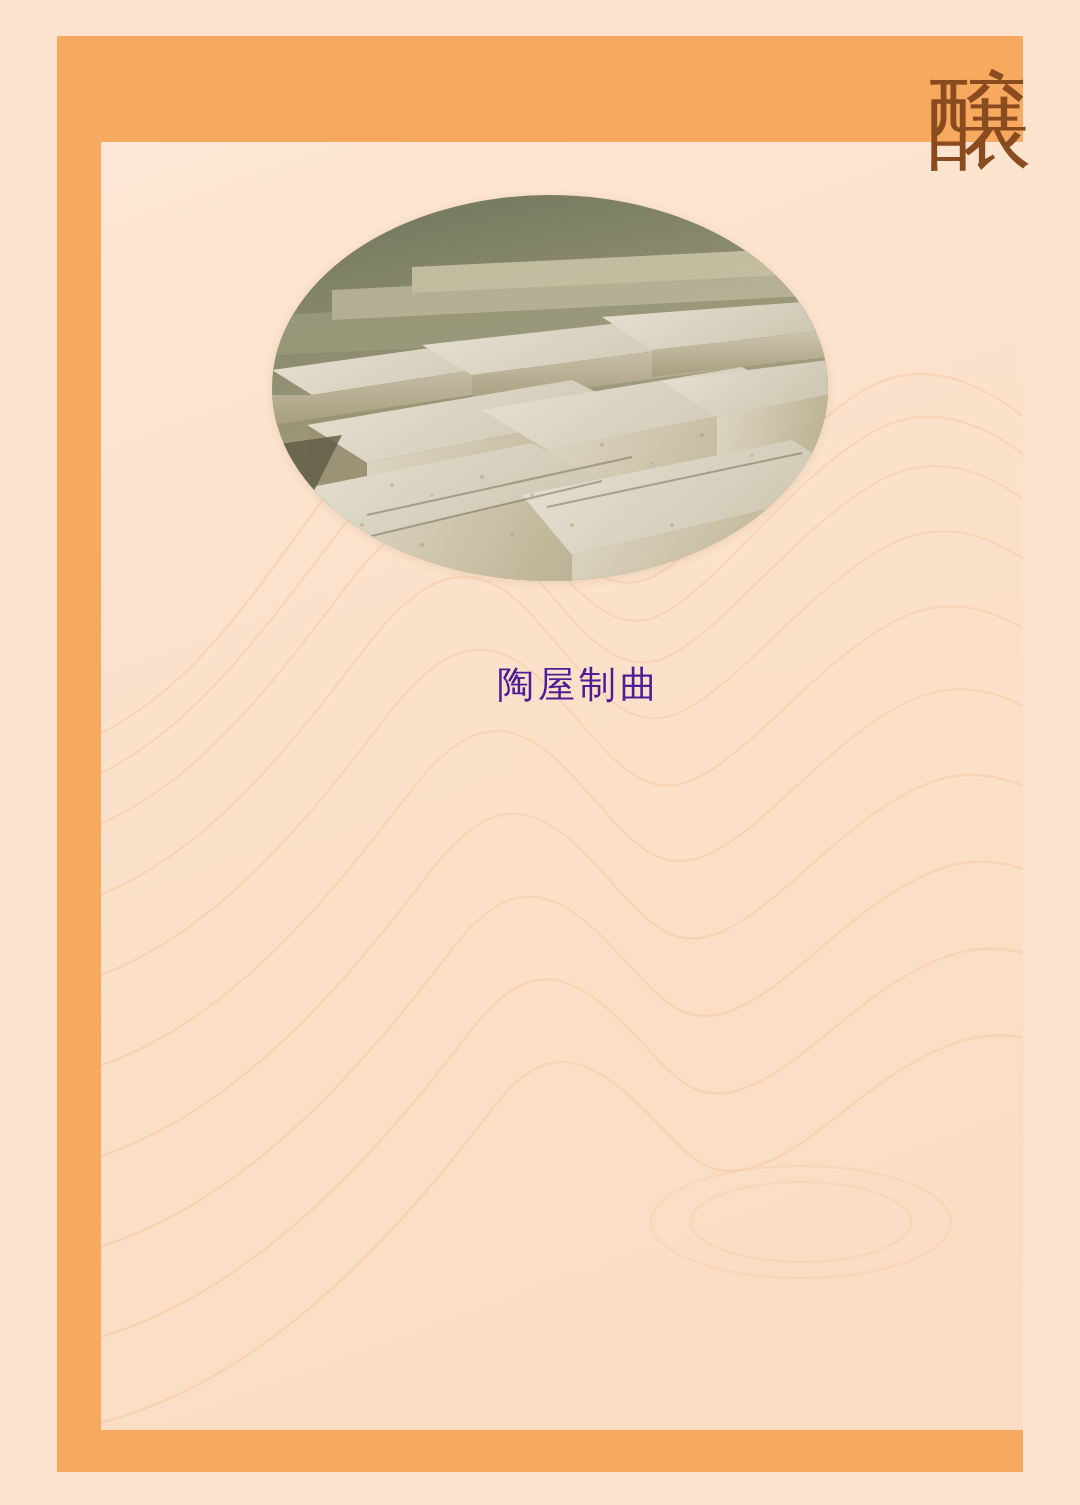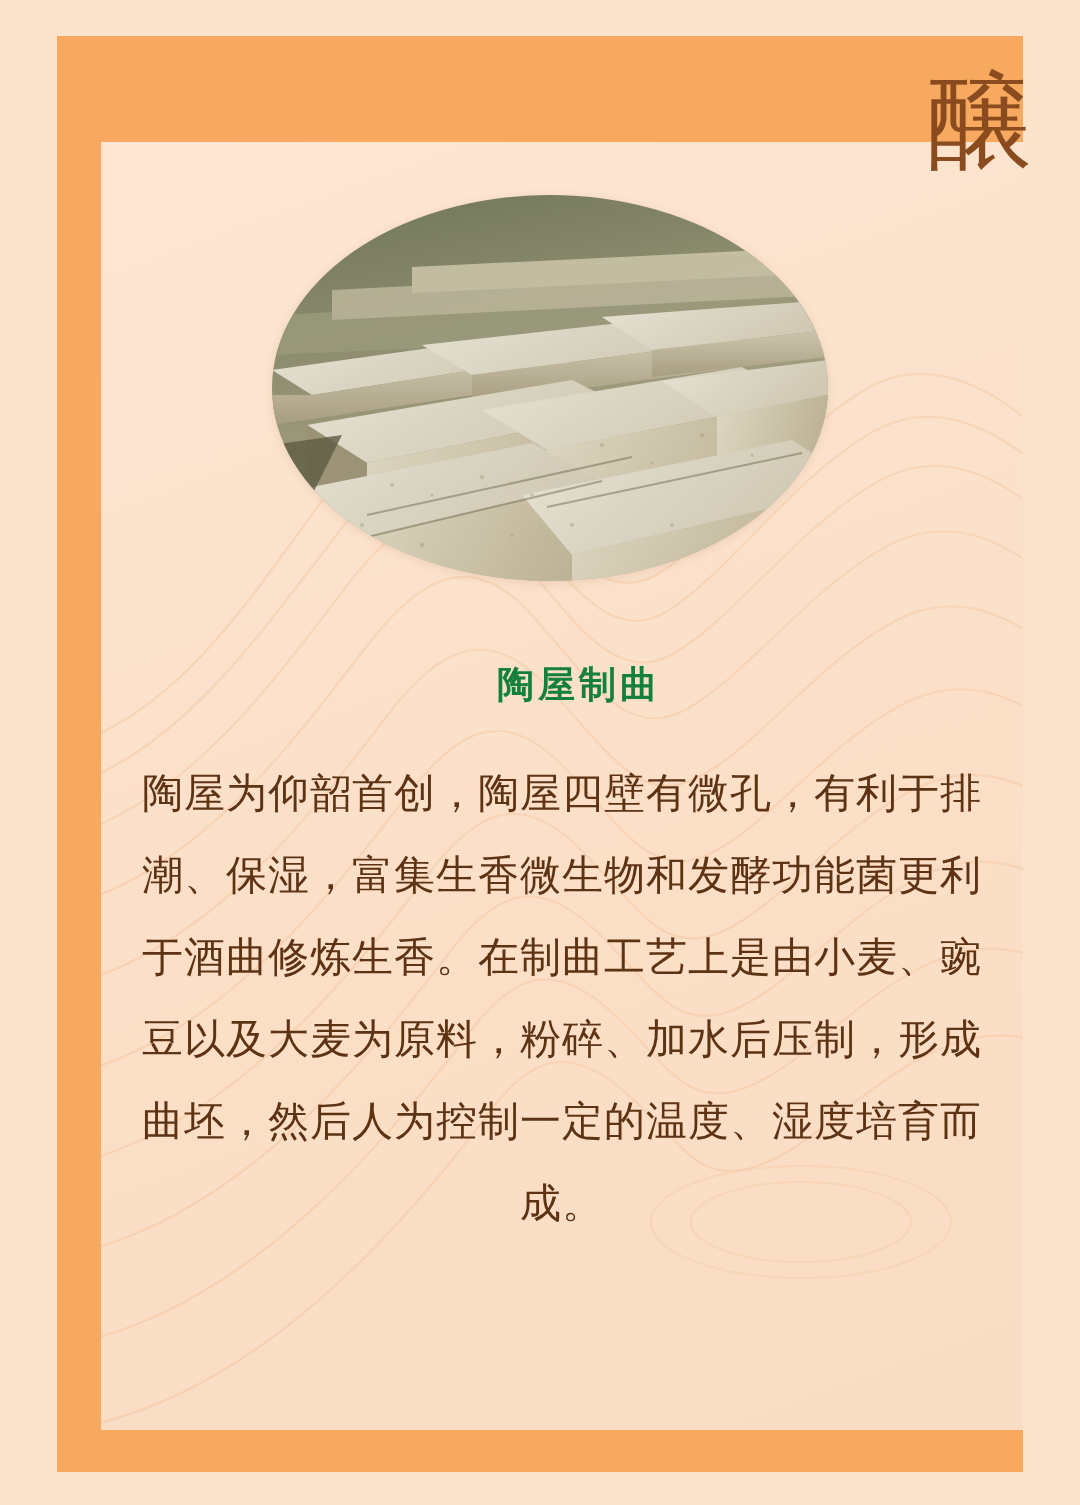--- a/index.html
+++ b/index.html
@@ -95,23 +95,23 @@
     top: 660px;
     width: 922px;
     z-index: 5;
     text-align: center;
     color: #5d3313;
   }
   .article-title {
     font-size: 37px;
     letter-spacing: 4px;
     margin-bottom: 42px;
-    color: #15803d;
+    color: #4c1d95;
     font-family: "DejaVu Serif", serif;
-    font-weight: 700;
+    font-weight: 400;
     margin-left: 34px;
   }
   .article-body {
     font-size: 41px;
     line-height: 82px;
     letter-spacing: 1px;
     padding: 0 22px;
     color: #5d3313;
     font-family: "DejaVu Serif", serif;
     text-align: center;
@@ -238,16 +238,15 @@
         <path d="M275 312 L530 258"></path>
         <path d="M70 348 L330 286"></path>
       </g>
 
       <polygon points="0,250 70,240 40,300 0,312" fill="#5c5b44" opacity="0.8"></polygon>
     </svg>
   </div>
 
   <div class="content">
     <div class="article-title">陶屋制曲</div>
-    <div class="article-body">陶屋为仰韶首创，陶屋四壁有微孔，有利于排潮、保湿，富集生香微生物和发酵功能菌更利于酒曲修炼生香。在制曲工艺上是由小麦、豌豆以及大麦为原料，粉碎、加水后压制，形成曲坯，然后人为控制一定的温度、湿度培育而成。</div>
   </div>
 
 </div>
 
 </body></html>

